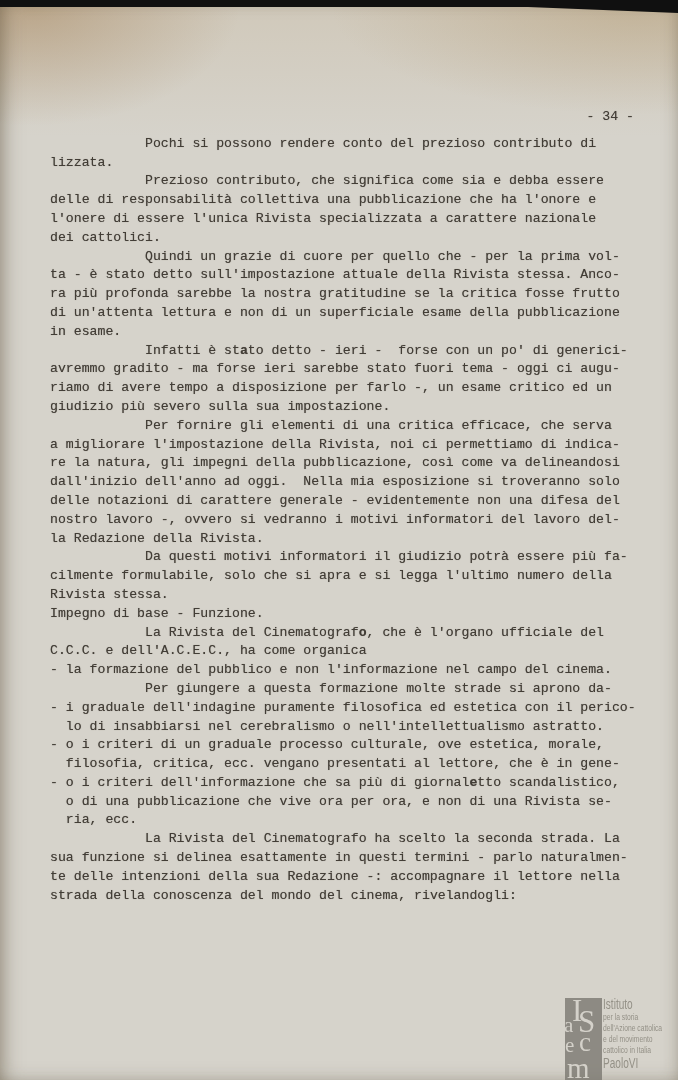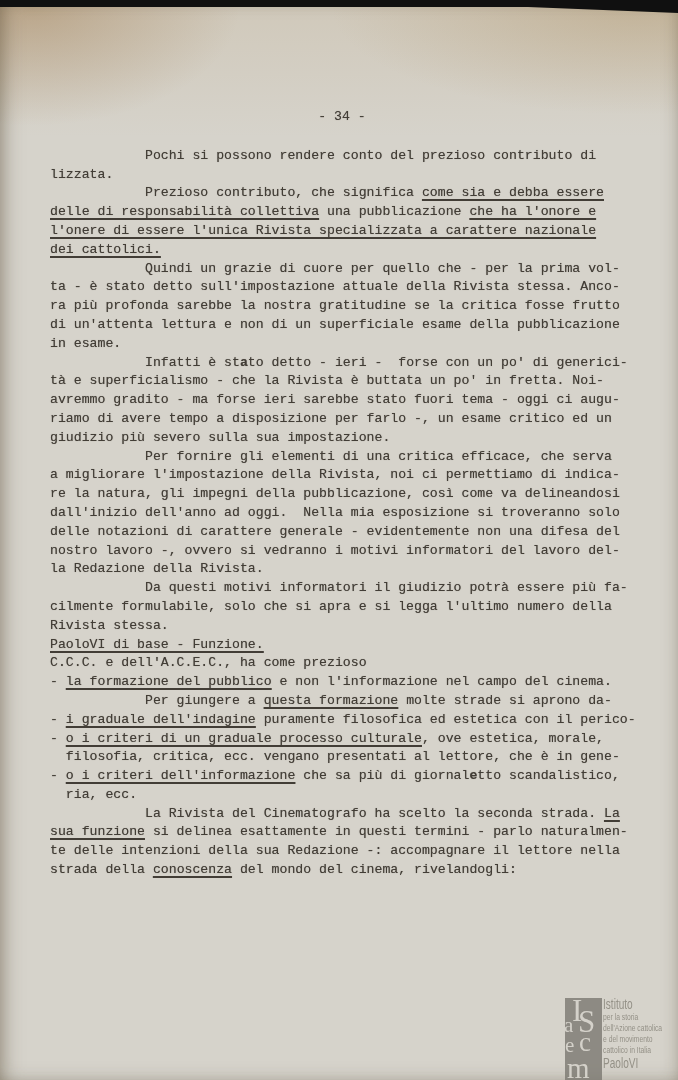--- a/index.html
+++ b/index.html
@@ -29,23 +29,23 @@
   }
 
   
   .doc {
     position:absolute; left:50px; top:101px; width:584px;
     color:#423d36;
     font-family:"Liberation Mono","DejaVu Sans Mono",monospace;
     font-size:13.2px; line-height:18.8px;
     text-shadow:0 0 0.7px rgba(66,61,54,0.6);
   }
-  .pagenum { text-align:center; margin-bottom:20px; white-space:pre; }
+  .pagenum { text-align:right; margin-bottom:8px; white-space:pre; }
   .line { white-space:pre; height:18.8px; }
-  .u { text-decoration:underline; text-decoration-thickness:1.6px; text-underline-offset:3px; }
+  .u { text-decoration-thickness:1.6px; text-underline-offset:3px; }
   .b { font-weight:bold; }
 
   
   .wm { position:absolute; left:565px; top:984px; width:113px; height:90px; }
   .wm-block {
     position:absolute; left:0; top:7px; width:37px; height:82px;
     background:rgba(123,120,112,0.8);
   }
   .wm-letter {
     position:absolute; line-height:1;
@@ -80,42 +80,44 @@
         <div class="line"><span>            Prezioso contributo, che significa </span><span class="u">come sia e debba essere</span></div>
         <div class="line"><span class="u">delle di responsabilità collettiva</span><span> una pubblicazione </span><span class="u">che ha l'onore e</span></div>
         <div class="line"><span class="u">l'onere di essere l'unica Rivista specializzata a carattere nazionale</span></div>
         <div class="line"><span class="u">dei cattolici.</span></div>
         <div class="line"><span>            Quindi un grazie di cuore per quello che - per la prima vol-</span></div>
         <div class="line"><span>ta - è stato detto sull'impostazione attuale della Rivista stessa. Anco-</span></div>
         <div class="line"><span>ra più profonda sarebbe la nostra gratitudine se la critica fosse frutto</span></div>
         <div class="line"><span>di un'attenta lettura e non di un superficiale esame della pubblicazione</span></div>
         <div class="line"><span>in esame.</span></div>
         <div class="line"><span>            Infatti è st</span><span class="b">a</span><span>to detto - ieri -  forse con un po' di generici-</span></div>
-        <div class="line"><span>tà e superficialismo - che la Rivista è buttata un po' in fretta. Noi-</span></div>
         <div class="line"><span>avremmo gradito - ma forse ieri sarebbe stato fuori tema - oggi ci augu-</span></div>
         <div class="line"><span>riamo di avere tempo a disposizione per farlo -, un esame critico ed un</span></div>
         <div class="line"><span>giudizio più severo sulla sua impostazione.</span></div>
         <div class="line"><span>            Per fornire gli elementi di una critica efficace, che serva</span></div>
         <div class="line"><span>a migliorare l'impostazione della Rivista, noi ci permettiamo di indica-</span></div>
         <div class="line"><span>re la natura, gli impegni della pubblicazione, così come va delineandosi</span></div>
         <div class="line"><span>dall'inizio dell'anno ad oggi.  Nella mia esposizione si troveranno solo</span></div>
         <div class="line"><span>delle notazioni di carattere generale - evidentemente non una difesa del</span></div>
         <div class="line"><span>nostro lavoro -, ovvero si vedranno i motivi informatori del lavoro del-</span></div>
         <div class="line"><span>la Redazione della Rivista.</span></div>
         <div class="line"><span>            Da questi motivi informatori il giudizio potrà essere più fa-</span></div>
         <div class="line"><span>cilmente formulabile, solo che si apra e si legga l'ultimo numero della</span></div>
         <div class="line"><span>Rivista stessa.</span></div>
-        <div class="line"><span class="u">PaoloVI di base - Funzione.</span></div>
-        <div class="line"><span>C.C.C. e dell'A.C.E.C., ha come prezioso</span></div>
+        <div class="line"><span class="u">Impegno di base - Funzione.</span></div>
+        <div class="line"><span>            La Rivista del Cinematograf</span><span class="b">o</span><span>, che è l'organo ufficiale del</span></div>
+        <div class="line"><span>C.C.C. e dell'A.C.E.C., ha come organica</span></div>
         <div class="line"><span>- </span><span class="u">la formazione del pubblico</span><span> e non l'informazione nel campo del cinema.</span></div>
         <div class="line"><span>            Per giungere a </span><span class="u">questa formazione</span><span> molte strade si aprono da-</span></div>
         <div class="line"><span>- </span><span class="u">i graduale dell'indagine</span><span> puramente filosofica ed estetica con il perico-</span></div>
+        <div class="line"><span>  lo di insabbiarsi nel cerebralismo o nell'intellettualismo astratto.</span></div>
         <div class="line"><span>- </span><span class="u">o i criteri di un graduale processo culturale</span><span>, ove estetica, morale,</span></div>
         <div class="line"><span>  filosofia, critica, ecc. vengano presentati al lettore, che è in gene-</span></div>
         <div class="line"><span>- </span><span class="u">o i criteri dell'informazione</span><span> che sa più di giornal</span><span class="b">e</span><span>tto scandalistico,</span></div>
+        <div class="line"><span>  o di una pubblicazione che vive ora per ora, e non di una Rivista se-</span></div>
         <div class="line"><span>  ria, ecc.</span></div>
         <div class="line"><span>            La Rivista del Cinematografo ha scelto la seconda strada. </span><span class="u">La</span></div>
         <div class="line"><span class="u">sua funzione</span><span> si delinea esattamente in questi termini - parlo naturalmen-</span></div>
         <div class="line"><span>te delle intenzioni della sua Redazione -: accompagnare il lettore nella</span></div>
         <div class="line"><span>strada della </span><span class="u">conoscenza</span><span> del mondo del cinema, rivelandogli:</span></div>
       </div>
   </div>
 
   <div class="wm">
     <div class="wm-block">

